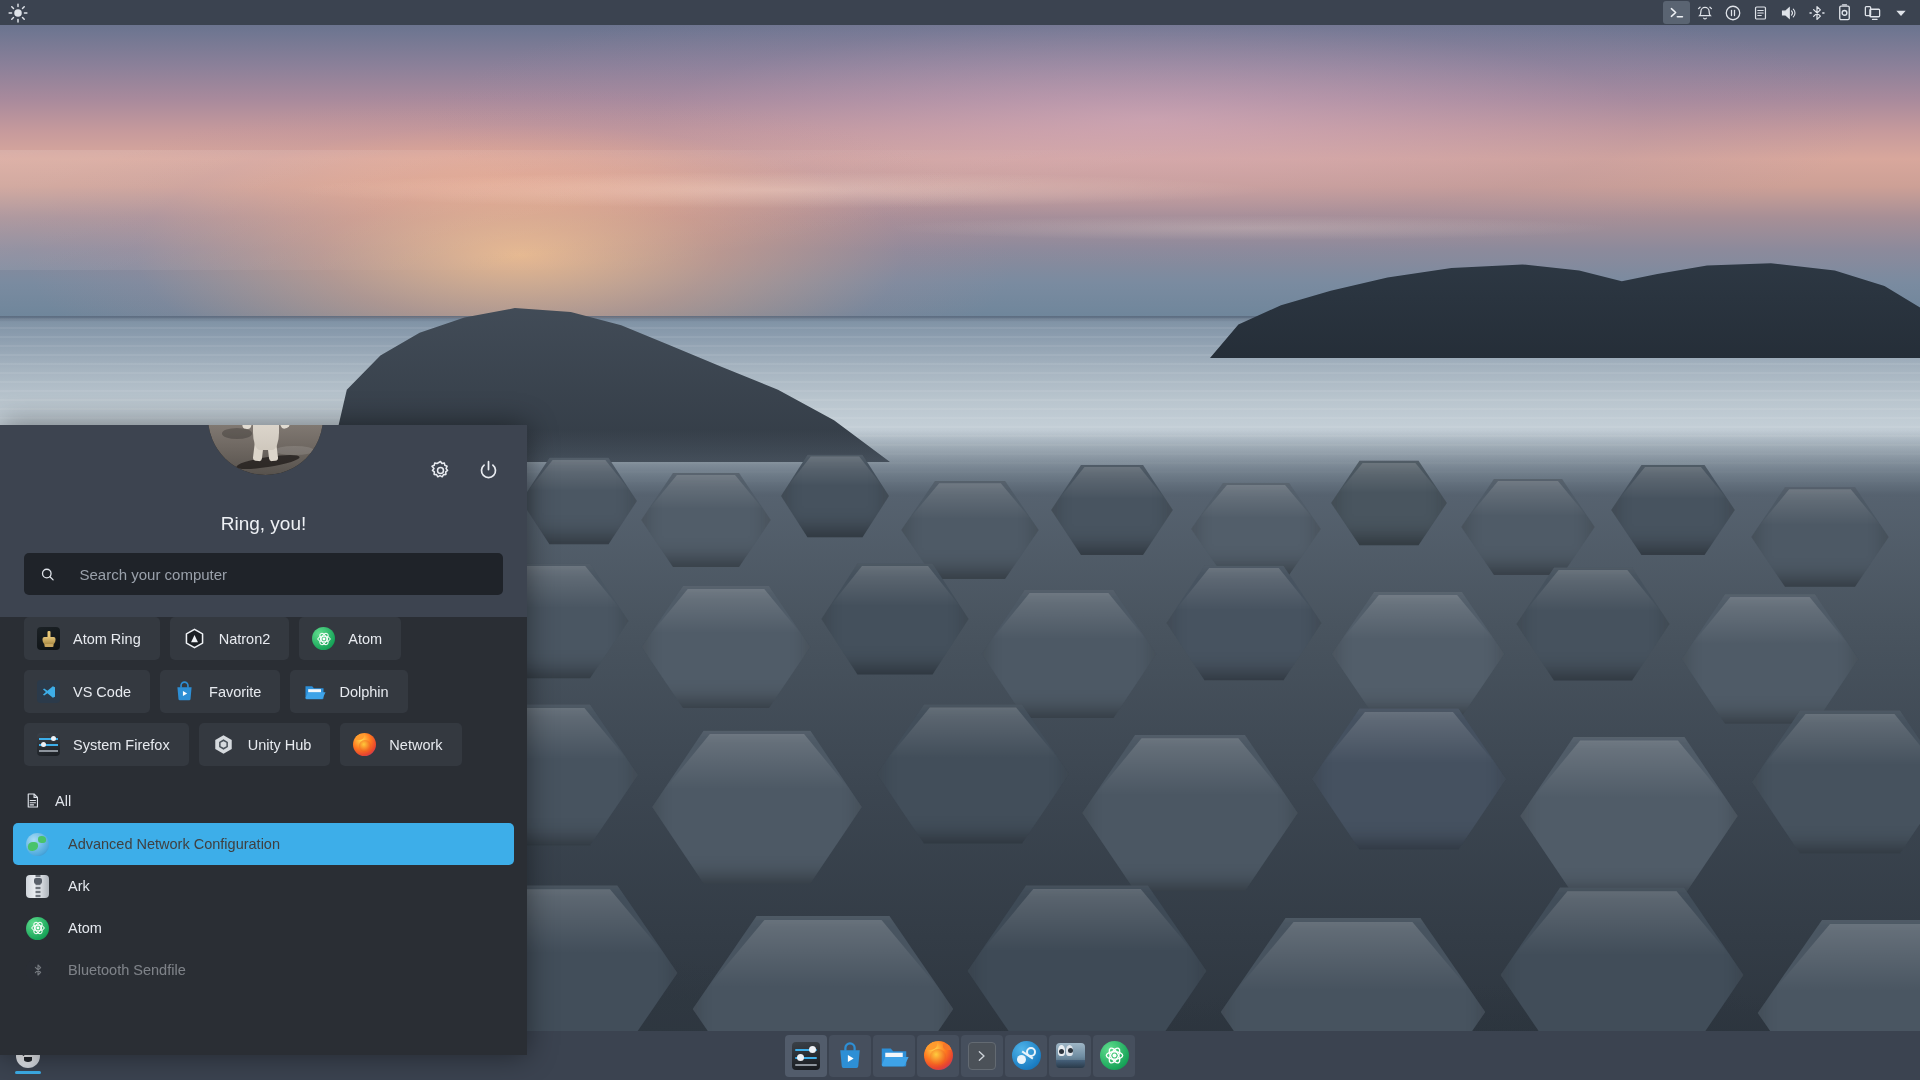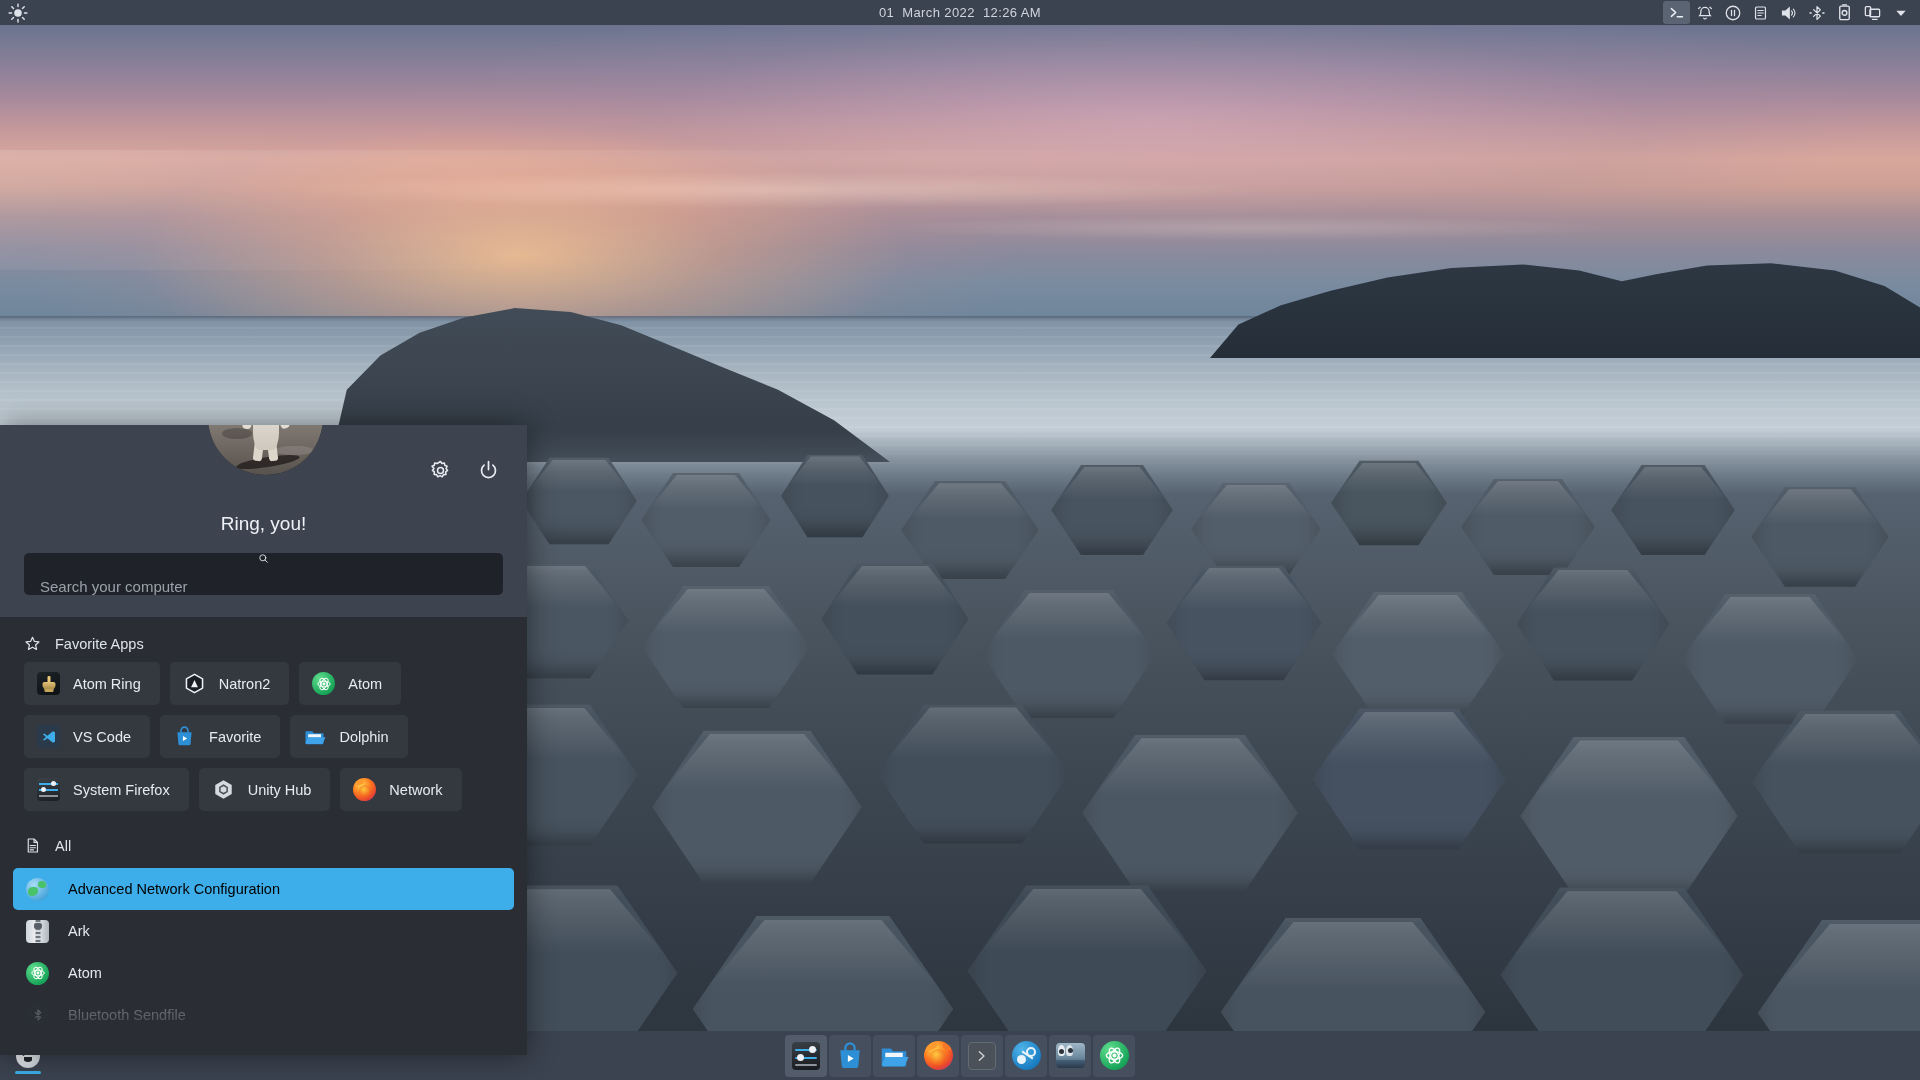--- a/index.html
+++ b/index.html
@@ -159,22 +159,22 @@
     position:absolute; right:26px; top:32px;
     display:flex; gap:22px; align-items:center;
   }
   .hdr-btn { width:26px; height:26px; cursor:pointer; display:flex; align-items:center; justify-content:center; }
   .greeting {
     position:absolute; left:0; right:0; top:88px;
     text-align:center; color:#eef1f5; font-size:19px;
   }
   .search-wrap { position:absolute; left:24px; right:24px; top:128px; }
   .search-box {
-    display:flex; align-items:center; gap:14px;
-    height:42px; background:#1f2329; border-radius:5px; padding:0 16px;flex-direction:column;
+    display:flex; align-items:center; gap:24px;
+    height:42px; background:#1f2329; border-radius:5px; padding:0 16px;
   }
   .search-input {
     border:0; outline:0; background:transparent; color:#e4e8ee;
     font-family:"Liberation Sans", sans-serif; font-size:15px; width:100%;
   }
   .search-input::placeholder { color:#9aa1ab; }
 
   .menu-body { flex:1; overflow:hidden; position:relative; }
   .section-head {
     display:flex; align-items:center; gap:14px;
@@ -192,21 +192,21 @@
   }
   .fav-tile .ico { width:23px; height:23px; flex:0 0 23px; }
 
   .all-list { margin-top:4px; }
   .list-row {
     display:flex; align-items:center; gap:19px;
     height:42px; margin:0 13px; padding:0 13px;
     border-radius:5px; cursor:pointer;
     color:#e4e8ee; font-size:14.5px;
   }
-  .list-row.selected { background:#3daee9; color:#000000;align-items:center; }
+  .list-row.selected { background:#3daee9; color:#404040;align-items:center; }
   .list-row .ico { width:23px; height:23px; flex:0 0 23px; }
   .fade-bottom {
     position:absolute; left:0; right:0; bottom:0; height:56px;
     background: linear-gradient(180deg, rgba(42,46,52,0), rgba(42,46,52,1) 75%);
     pointer-events:none;
   }
 
   
   #taskbar {
     position:absolute; left:0; bottom:0; width:1920px; height:49px;
@@ -303,23 +303,20 @@
         <line x1="2.3" y1="12" x2="5" y2="12"></line>
         <line x1="19" y1="12" x2="21.7" y2="12"></line>
         <line x1="5.2" y1="5.2" x2="7.1" y2="7.1"></line>
         <line x1="16.9" y1="16.9" x2="18.8" y2="18.8"></line>
         <line x1="5.2" y1="18.8" x2="7.1" y2="16.9"></line>
         <line x1="16.9" y1="7.1" x2="18.8" y2="5.2"></line>
       </svg>
     </div>
   </div>
 
-  <div class="center">
-    <span>01</span><span class="sep"></span><span>March</span>&nbsp;<span>2022</span><span class="sep"></span><span>12:26 AM</span>
-  </div>
 
   <div class="right">
     <div class="tray-btn active">
       <svg width="17" height="15" viewBox="0 0 20 17" fill="none" stroke="#eef1f5" stroke-width="1.8" stroke-linecap="round" stroke-linejoin="round">
         <polyline points="4,4 9,8.5 4,13"></polyline>
           <line x1="11" y1="13.4" x2="17" y2="13.4"></line>
       </svg>
     </div>
     <div class="tray-btn">
       <svg width="18" height="18" viewBox="0 0 24 24" fill="none" stroke="#dfe3e9" stroke-width="1.7" stroke-linecap="round">
@@ -418,26 +415,20 @@
           <line x1="15.4" y1="15.4" x2="20.3" y2="20.3"></line>
         </svg>
         <input class="search-input" value="" placeholder="Search your computer" style="">
       </div>
       <div class="caret"></div>
     </div>
   </div>
 
   <div class="menu-body">
 
-    <div class="section-head">
-      <svg width="17" height="17" viewBox="0 0 24 24" fill="none" stroke="#dfe3e9" stroke-width="1.7" stroke-linejoin="round">
-        <polygon points="12,3.2 14.7,9.1 21.1,9.8 16.3,14.1 17.7,20.4 12,17.2 6.3,20.4 7.7,14.1 2.9,9.8 9.3,9.1"></polygon>
-      </svg>
-      <span>Favorite Apps</span>
-    </div>
 
     <div class="fav-grid">
 
       <div class="fav-tile">
         <span class="ico sq" style="background:linear-gradient(160deg,#1c2226,#0d1114);position:relative;">
           <span style="position:absolute;left:50%;top:16%;transform:translateX(-50%);width:3px;height:7px;background:#e8c877;border-radius:1px;"></span>
           <span style="position:absolute;left:50%;top:42%;transform:translateX(-50%);width:13px;height:9px;background:linear-gradient(180deg,#e3c378,#9b7d38);border-radius:2px 2px 6px 6px;"></span>
           <span style="position:absolute;left:50%;bottom:12%;transform:translateX(-50%);width:9px;height:3px;background:#c6a55f;border-radius:1px;"></span>
         </span>
         <span>Atom Ring</span>

